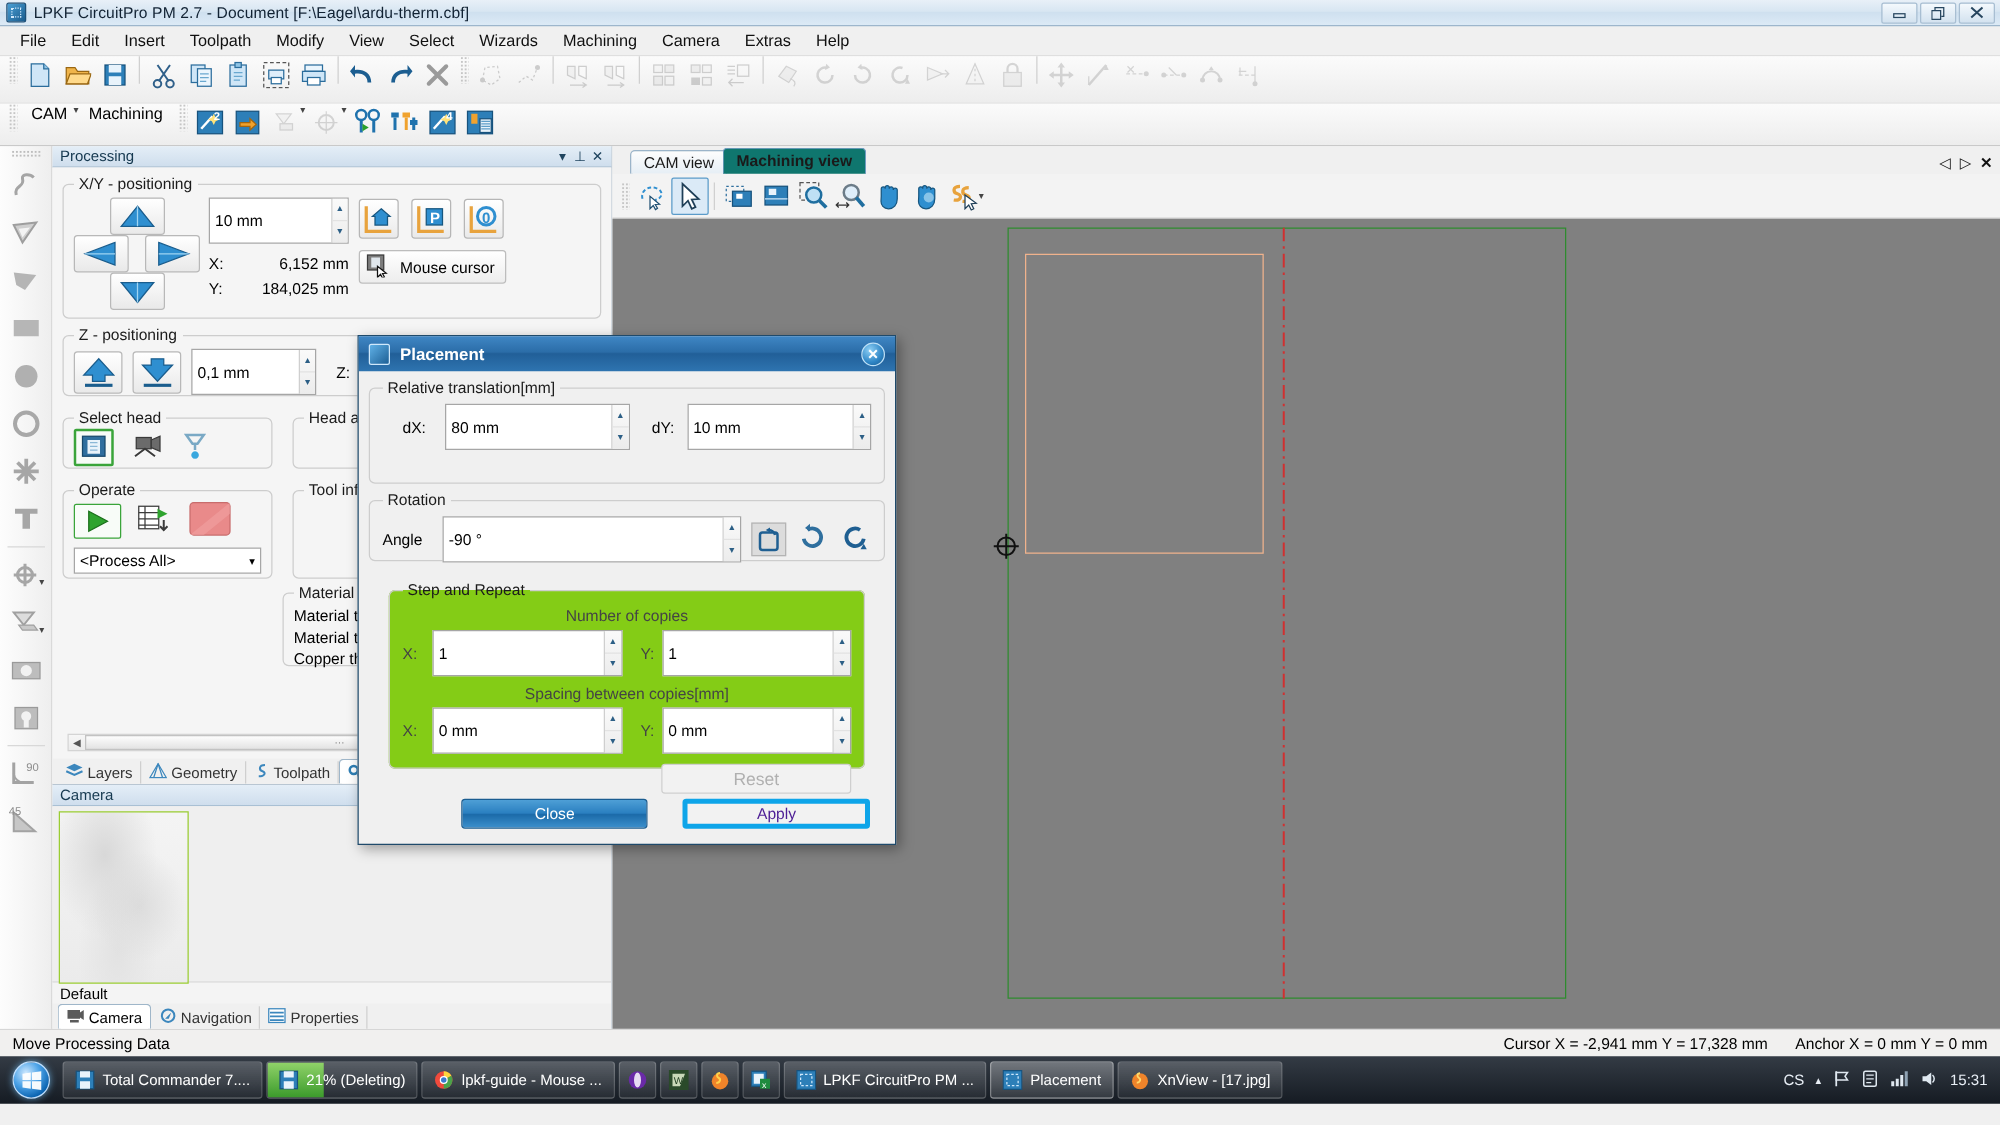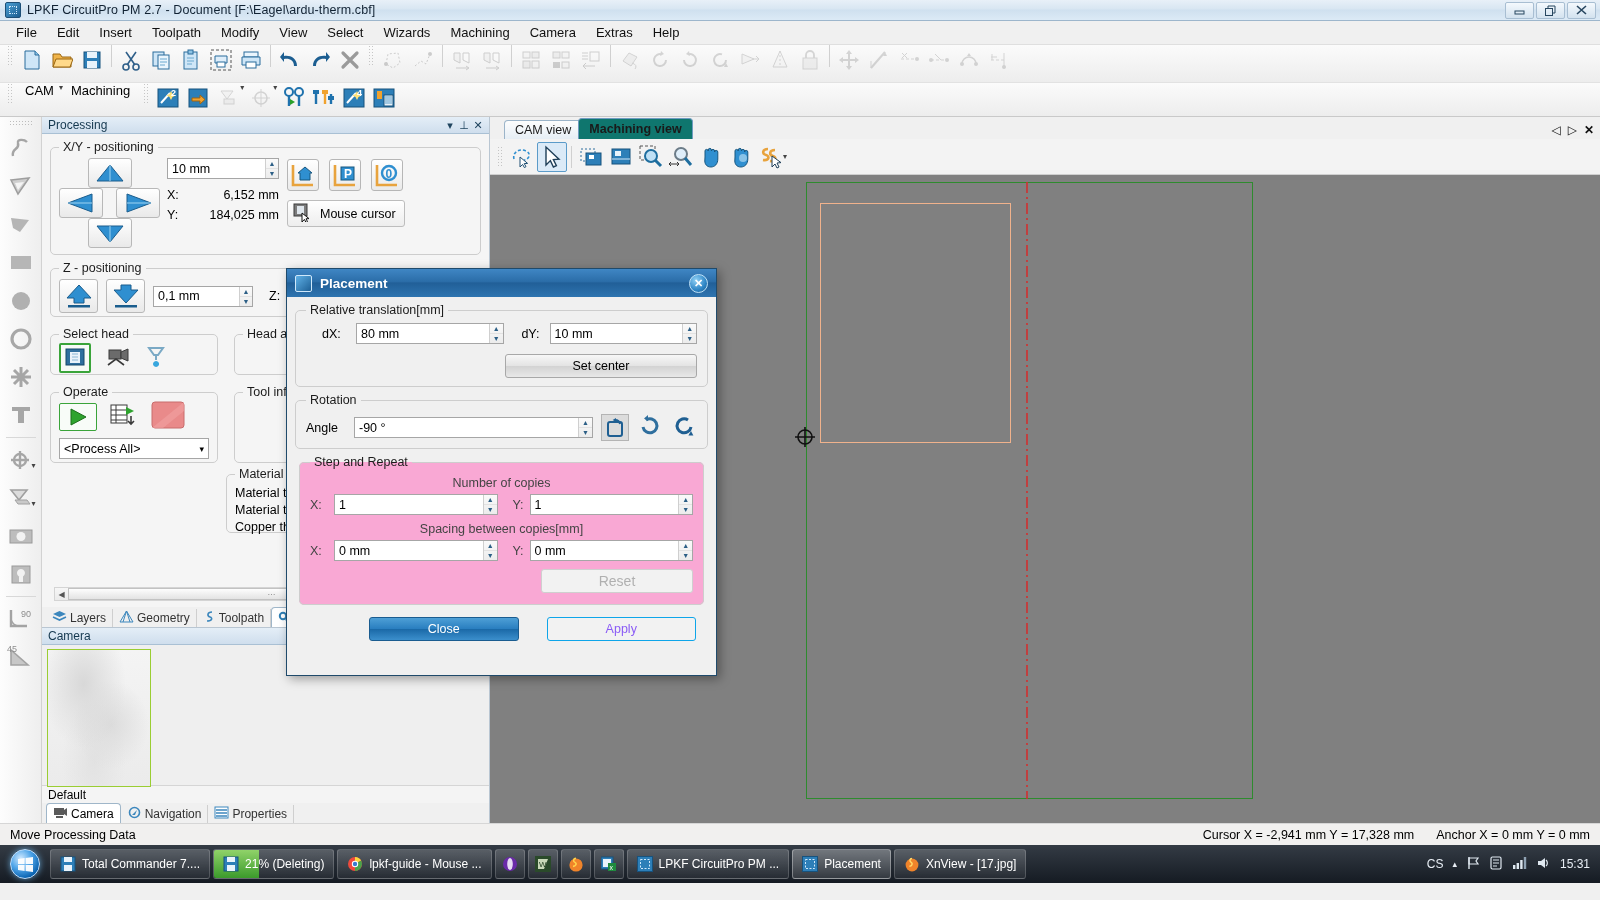--- a/index.html
+++ b/index.html
@@ -94,21 +94,21 @@
   .panel-body { flex:1; background:#f5f5f5; position:relative; overflow:hidden;}
 
   fieldset.grp {
     border:1px solid #cdcdcd; border-radius:5px;
     margin:6px 8px 4px 8px; padding:4px 8px 6px 8px;
     position:relative;
   }
   fieldset.grp > legend { padding:0 4px; font-size:12.5px; color:#1b1b1b;}
 
   .spin {
-    display:inline-flex; align-items:stretch; height:21px;
+    display:inline-flex; align-items:stretch; height:37px;
     border:1px solid #a6a6a6; background:#fff;
   }
   .spin input {
     border:0; outline:none; font-family:"Liberation Sans",sans-serif; font-size:12.5px;
     padding:0 4px; background:transparent; width:100%;
   }
   .spin .arrows { width:15px; border-left:1px solid #cfcfcf;
     display:flex;flex-direction:column; background:linear-gradient(to bottom,#fafafa,#ececec);}
   .spin .arrows i { flex:1; display:flex;align-items:center;justify-content:center;
     font-style:normal; font-size:7px; color:#2c5f86;}
@@ -1230,25 +1230,20 @@
         </div>
         <span style="width:26px;text-align:right;">dY:</span>
         <div class="spin" style="flex:1;">
           <input value="10 mm" style="">
           <div class="arrows">
               <i>▲</i>
               <i>▼</i>
             </div>
         </div>
       </div>
-      <div style="display:flex;justify-content:flex-end;margin-top:10px;">
-        <div style="width:192px;height:24px;border:1px solid #a8a8a8;border-radius:3px;
-                    background:linear-gradient(to bottom,#f7f7f7 0%,#e4e4e4 48%,#d3d3d3 52%,#e8e8e8 100%);
-                    display:flex;align-items:center;justify-content:center;font-size:12.5px;">Set center</div>
-      </div>
     </fieldset>
 
     <fieldset class="grp m0" style="margin:0 0 6px 0;padding:6px 10px 10px 10px;height:56px;background:#f0f0f0;">
       <legend>Rotation</legend>
       <div style="display:flex;align-items:center;gap:8px;">
         <span style="width:40px;">Angle</span>
         <div class="spin" style="flex:1;">
           <input value="-90 °" style="">
           <div class="arrows">
               <i>▲</i>
@@ -1268,21 +1263,21 @@
               <path d="M11,2 l-4,3.4 l4,2.6z" fill="#2f6f9e"></path>
             </svg></div>
         <div>
           <svg width="26" height="26">
               <path d="M20,14 a7,7 0 1,1 -3,-7" fill="none" stroke="#1f5f92" stroke-width="3"></path>
               <path d="M20,18 l2.4,4.4 l-5,0z" fill="#1f5f92"></path>
             </svg></div>
       </div>
     </fieldset>
 
-    <fieldset class="grp m0" style="margin:4px;padding:6px 10px 10px 10px;height:150px;background:#f9a8d4;">
+    <fieldset class="grp m0" style="margin:16px;padding:6px 10px 10px 10px;height:150px;background:#84cc16;">
       <legend>Step and Repeat</legend>
 
       <div style="text-align:center;color:#444;margin:1px 0 4px 0;">Number of copies</div>
       <div style="display:flex;align-items:center;gap:6px;">
         <span style="width:18px;color:#444;">X:</span>
         <div class="spin" style="flex:1;">
           <input value="1" style="">
           <div class="arrows">
               <i>▲</i>
               <i>▼</i>
@@ -1322,16 +1317,16 @@
         <div style="width:152px;height:24px;border:1px solid #cfcfcf;border-radius:3px;background:#f2f2f2;
                     display:flex;align-items:center;justify-content:center;font-size:14px;color:#b0b0b0;">Reset</div>
       </div>
     </fieldset>
   </div>
 
   <div style="display:flex;gap:28px;padding:8px 20px 0 82px;">
     <div style="width:152px;height:24px;border:1px solid #1a5c90;border-radius:3px;
                 background:linear-gradient(to bottom,#4e9fd6 0%,#2a7fc0 48%,#1b6aa8 52%,#3b8fcc 100%);
                 color:#fff;display:flex;align-items:center;justify-content:center;font-size:12.5px;">Close</div>
-    <div style="width:152px;height:24px;border:1px solid #0ea5e9;border-radius:3px;background:#f2f2f2;
-                color:#8b5cf6;display:flex;align-items:center;justify-content:center;font-size:12.5px;">Apply</div>
+    <div style="width:152px;height:24px;border:4px solid #0ea5e9;border-radius:3px;background:#f2f2f2;
+                color:#4c1d95;display:flex;align-items:center;justify-content:center;font-size:12.5px;">Apply</div>
   </div>
 </div>
 
 </body></html>

